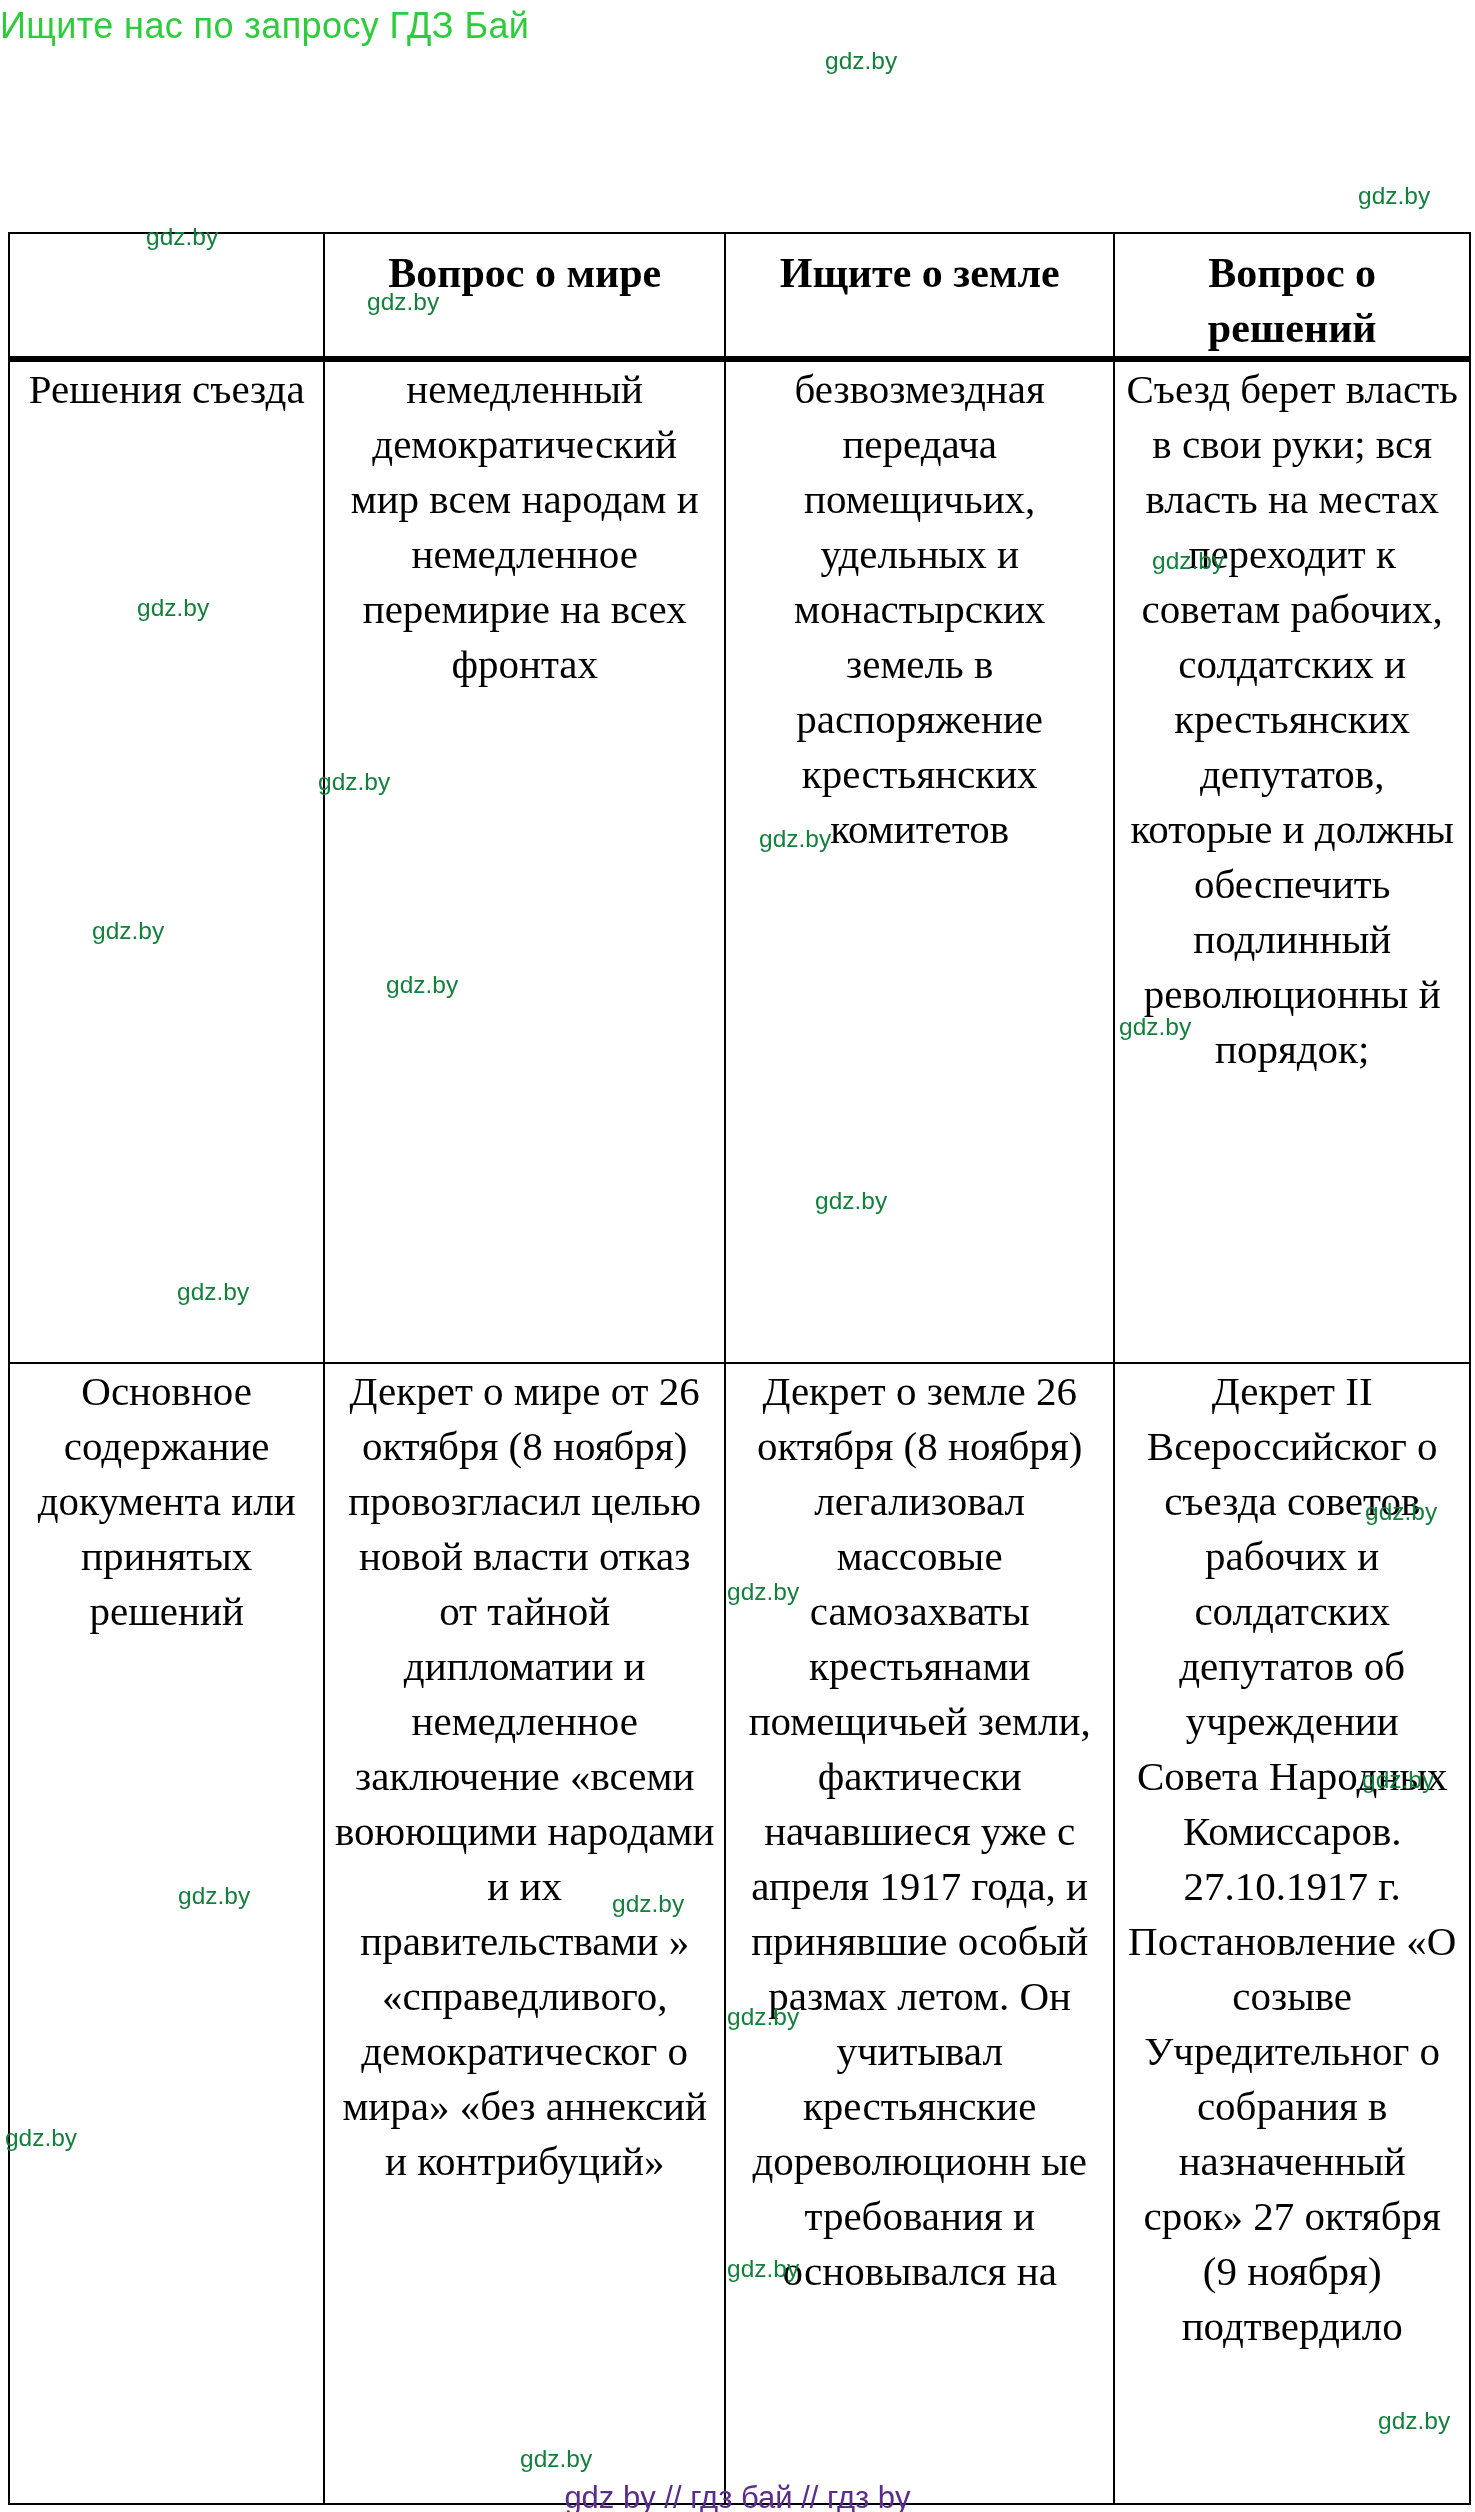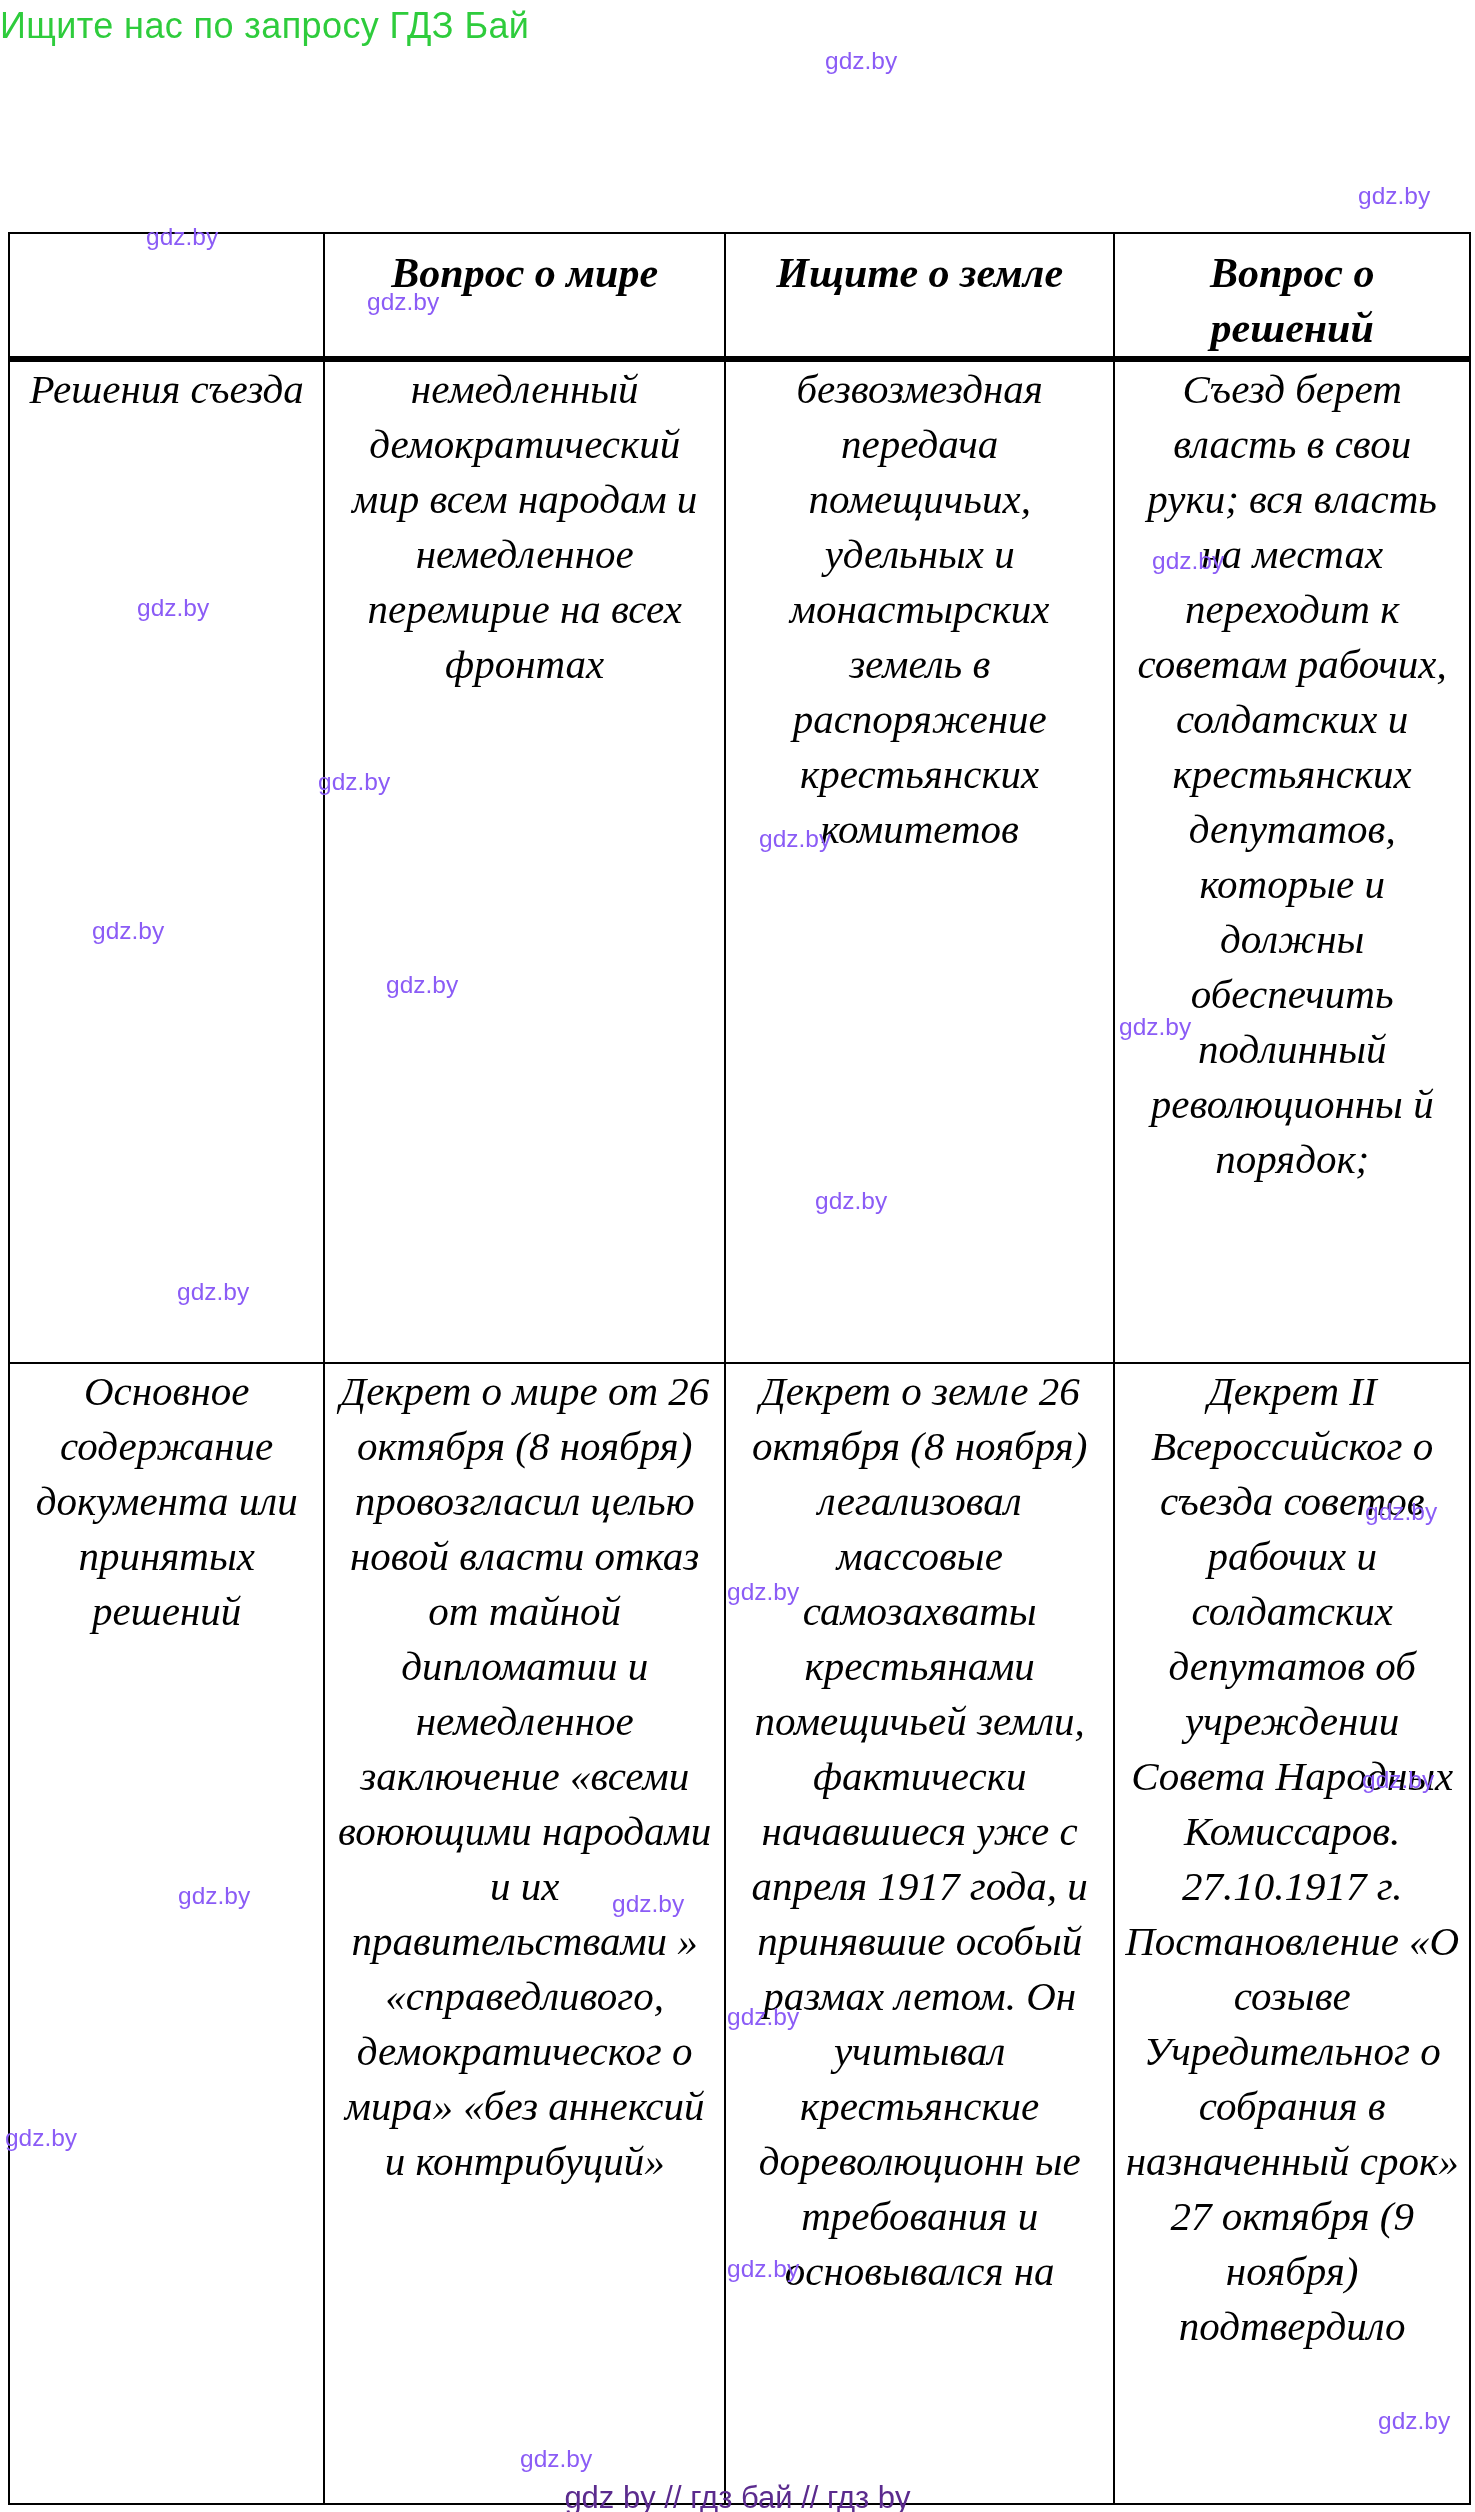--- a/index.html
+++ b/index.html
@@ -34,21 +34,20 @@
     font-size:42px;
     line-height:67px;
     text-indent:113px;
   }
   table.doc{
     position:absolute;
     top:232px; left:8.2px;
     width:1461px;
     border-collapse:collapse;
     table-layout:fixed;
-    font-style:italic;
   }
   table.doc, table.doc td, table.doc th{
     border:2.5px solid #000;
   }
   table.doc th, table.doc td{
     vertical-align:top;
     text-align:center;
     padding:0 9.8px;
     font-size:41px;
     line-height:55px;
@@ -65,21 +64,21 @@
   tr.r2 > *{height:1139px; padding-top:37px;}
   th.rowlab{font-weight:normal;}
   .cw{overflow:hidden;}
   tr.r1 .cw{height:970px;}
   tr.r2 .cw{height:1097px;}
   .wm-layer{position:absolute;top:0;left:0;width:100%;height:100%;pointer-events:none;}
   .wm{
     position:absolute;
     font-family:"Liberation Sans","DejaVu Sans",sans-serif;
     font-size:24.5px;
-    color:#8b5cf6;
+    color:#15803d;
     white-space:nowrap;
   }
   .footer{
     position:absolute;
     top:2480px; left:0; width:100%;
     text-align:center;
     font-family:"Liberation Sans","DejaVu Sans",sans-serif;
     font-size:31px;
   }
 </style>

